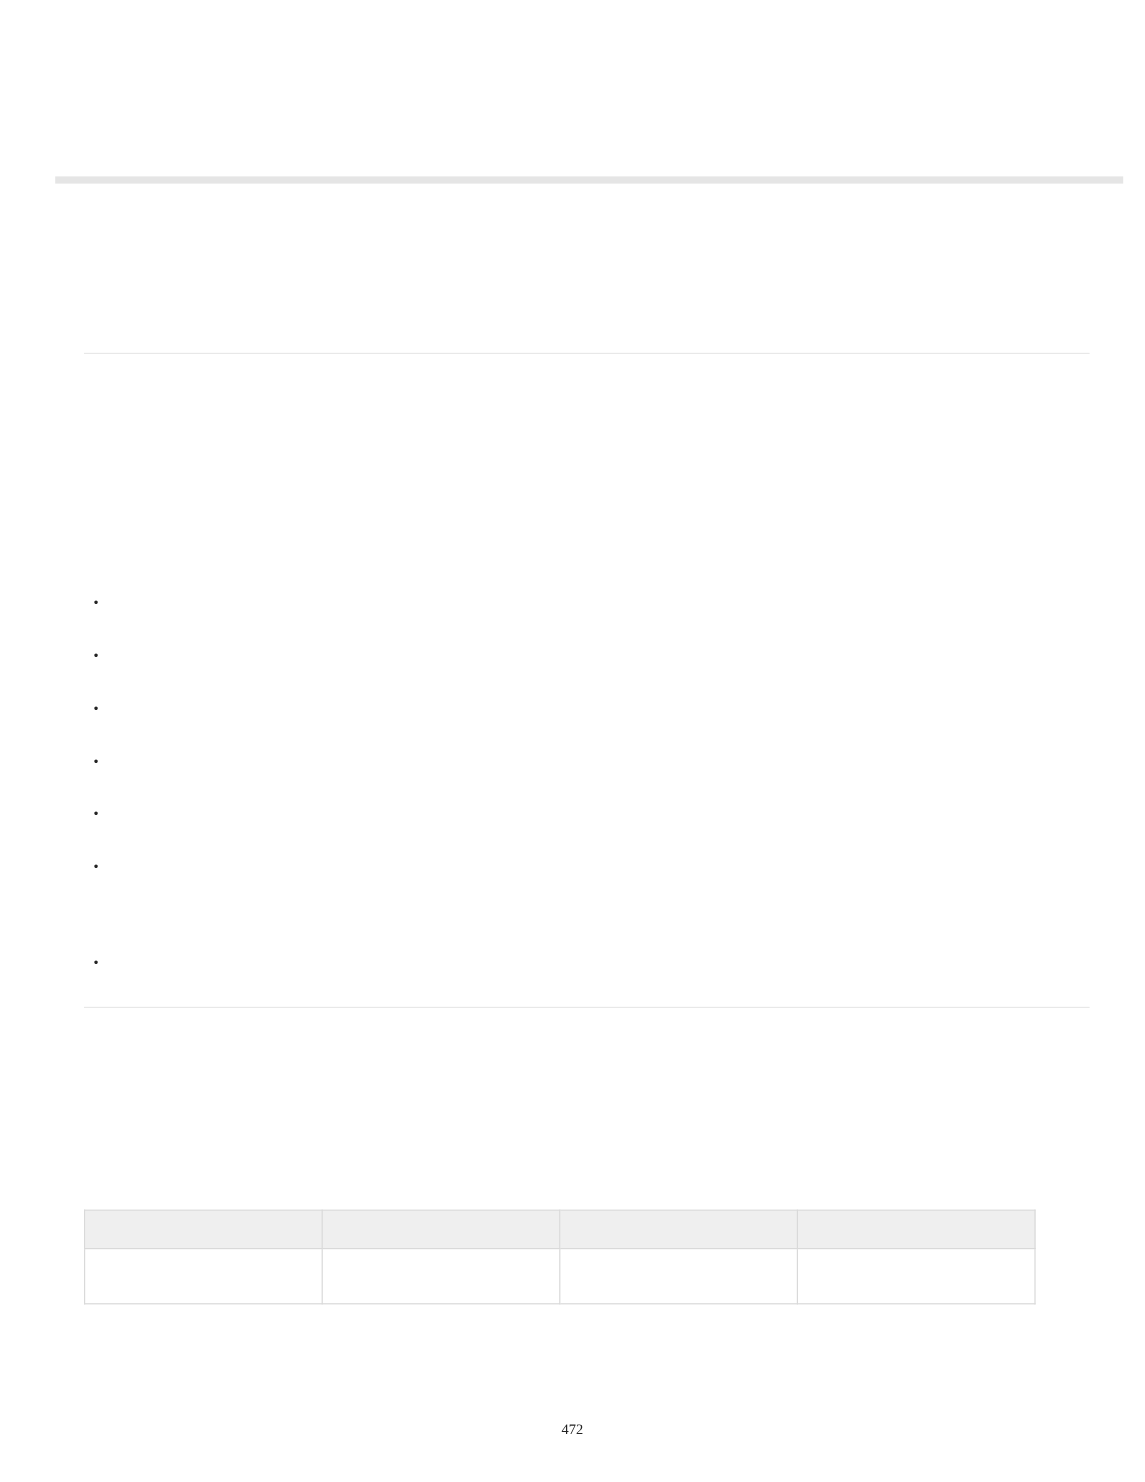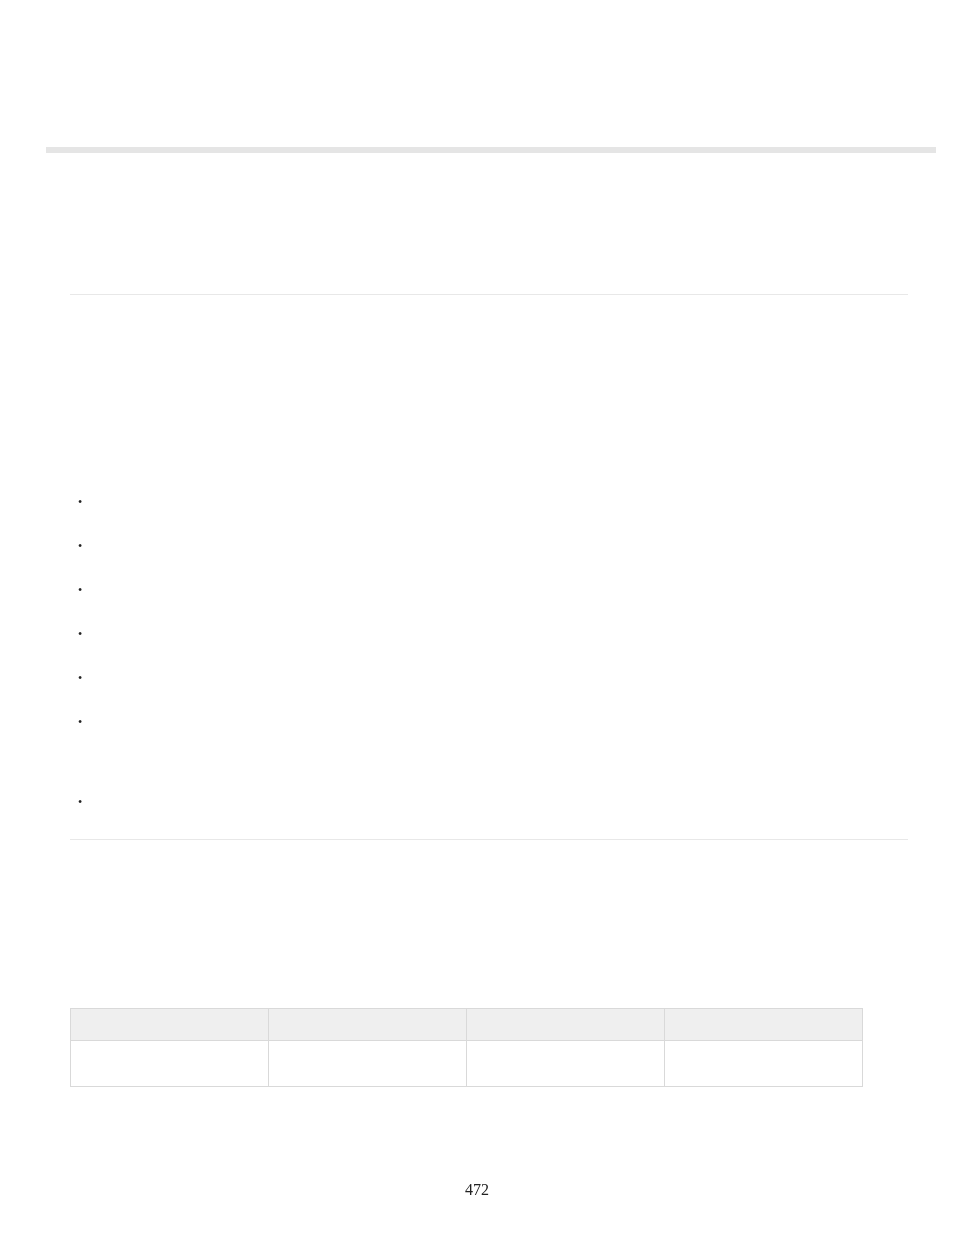--- a/index.html
+++ b/index.html
@@ -73,21 +73,21 @@
     .tbl td {
       background: #fff;
       height: 46px;
     }
     .page-number {
       position: absolute;
       bottom: 36px;
       left: 0;
       right: 0;
       text-align: center;
-      font-size: 16px;
+      font-size: 12px;
       color: #222;
       font-family: Georgia, serif;
     }
   </style>
 </head>
 <body>
 
 <div class="top-rule"></div>
 
 <div class="content">

